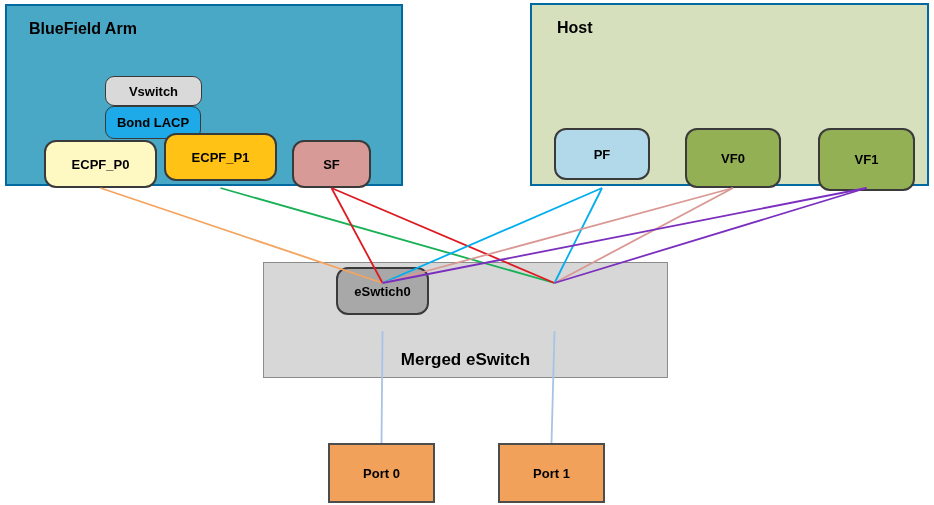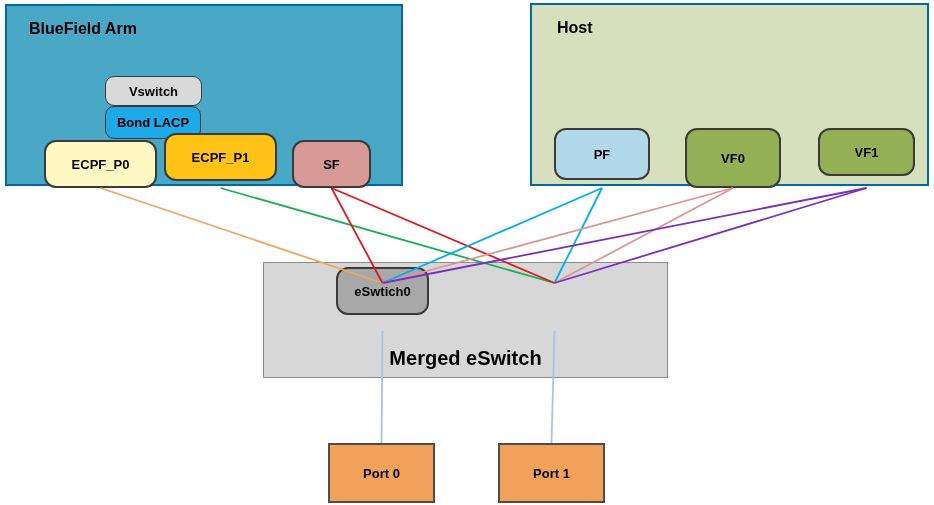--- a/index.html
+++ b/index.html
@@ -15,21 +15,21 @@
   }
   .node{
     position:absolute;box-sizing:border-box;display:flex;align-items:center;justify-content:center;
     font-weight:bold;font-size:13px;color:#000;border:2px solid #3a3a3a;border-radius:12px;z-index:10;
     white-space:nowrap;
   }
   .node.small-pill{border-radius:9px;border-width:1.5px;}
   .node.square{border-radius:0;}
   .merged-label{
     position:absolute;left:0;right:0;bottom:7px;text-align:center;
-    font-weight:bold;font-size:20px;color:#000;z-index:2;
+    font-weight:bold;font-size:17px;color:#000;z-index:2;
   }
   svg.wires{position:absolute;left:0;top:0;z-index:5;pointer-events:none;}
 </style>
 </head>
 <body>
 
 <div class="canvas">
 
   <div class="container-box" style="left: 5px; top: 4px; width: 398px; height: 182px; background-color: rgb(72, 168, 198);">
     <div class="container-title" style="left:22px;top:14px;">BlueField Arm</div>
@@ -37,21 +37,21 @@
     <div class="node small-pill" style="left: 98px; top: 70px; width: 97px; height: 30px; background-color: rgb(217, 217, 217);">Vswitch</div>
     <div class="node" style="left: 37px; top: 134px; width: 113px; height: 48px; background-color: #fef9c3;">ECPF_P0</div>
     <div class="node" style="left: 157px; top: 127px; width: 113px; height: 48px; background-color: rgb(255, 194, 21);">ECPF_P1</div>
     <div class="node" style="left: 285px; top: 134px; width: 79px; height: 48px; background-color: rgb(216, 154, 151);">SF</div>
   </div>
 
   <div class="container-box" style="left: 530px; top: 3px; width: 399px; height: 183px; background-color: rgb(214, 224, 188);">
     <div class="container-title" style="left:25px;top:14px;">Host</div>
     <div class="node" style="left: 22px; top: 123px; width: 96px; height: 52px; background-color: rgb(178, 217, 234);">PF</div>
     <div class="node" style="left: 153px; top: 123px; width: 96px; height: 60px; background-color: rgb(147, 176, 84);">VF0</div>
-    <div class="node" style="left: 286px; top: 123px; width: 97px; height: 48px; background-color: rgb(147, 176, 84);">VF1</div>
+    <div class="node" style="left: 286px; top: 123px; width: 97px; height: 63px; background-color: rgb(147, 176, 84);">VF1</div>
   </div>
 
   <div class="container-box" style="left: 263px; top: 262px; width: 405px; height: 116px; border-color: rgb(140, 140, 140); border-width: 1.5px; background-color: rgb(215, 215, 215);">
     <div class="node" style="left: 72px; top: 4px; width: 93px; height: 48px; background-color: rgb(168, 168, 168);">eSwtich0</div>
     <div class="merged-label">Merged eSwitch</div>
   </div>
 
   <div class="node square" style="left: 328px; top: 443px; width: 107px; height: 60px; border-color: rgb(77, 77, 77); background-color: rgb(241, 161, 89);">Port 0</div>
   <div class="node square" style="left: 498px; top: 443px; width: 107px; height: 60px; border-color: rgb(77, 77, 77); background-color: rgb(241, 161, 89);">Port 1</div>
 

